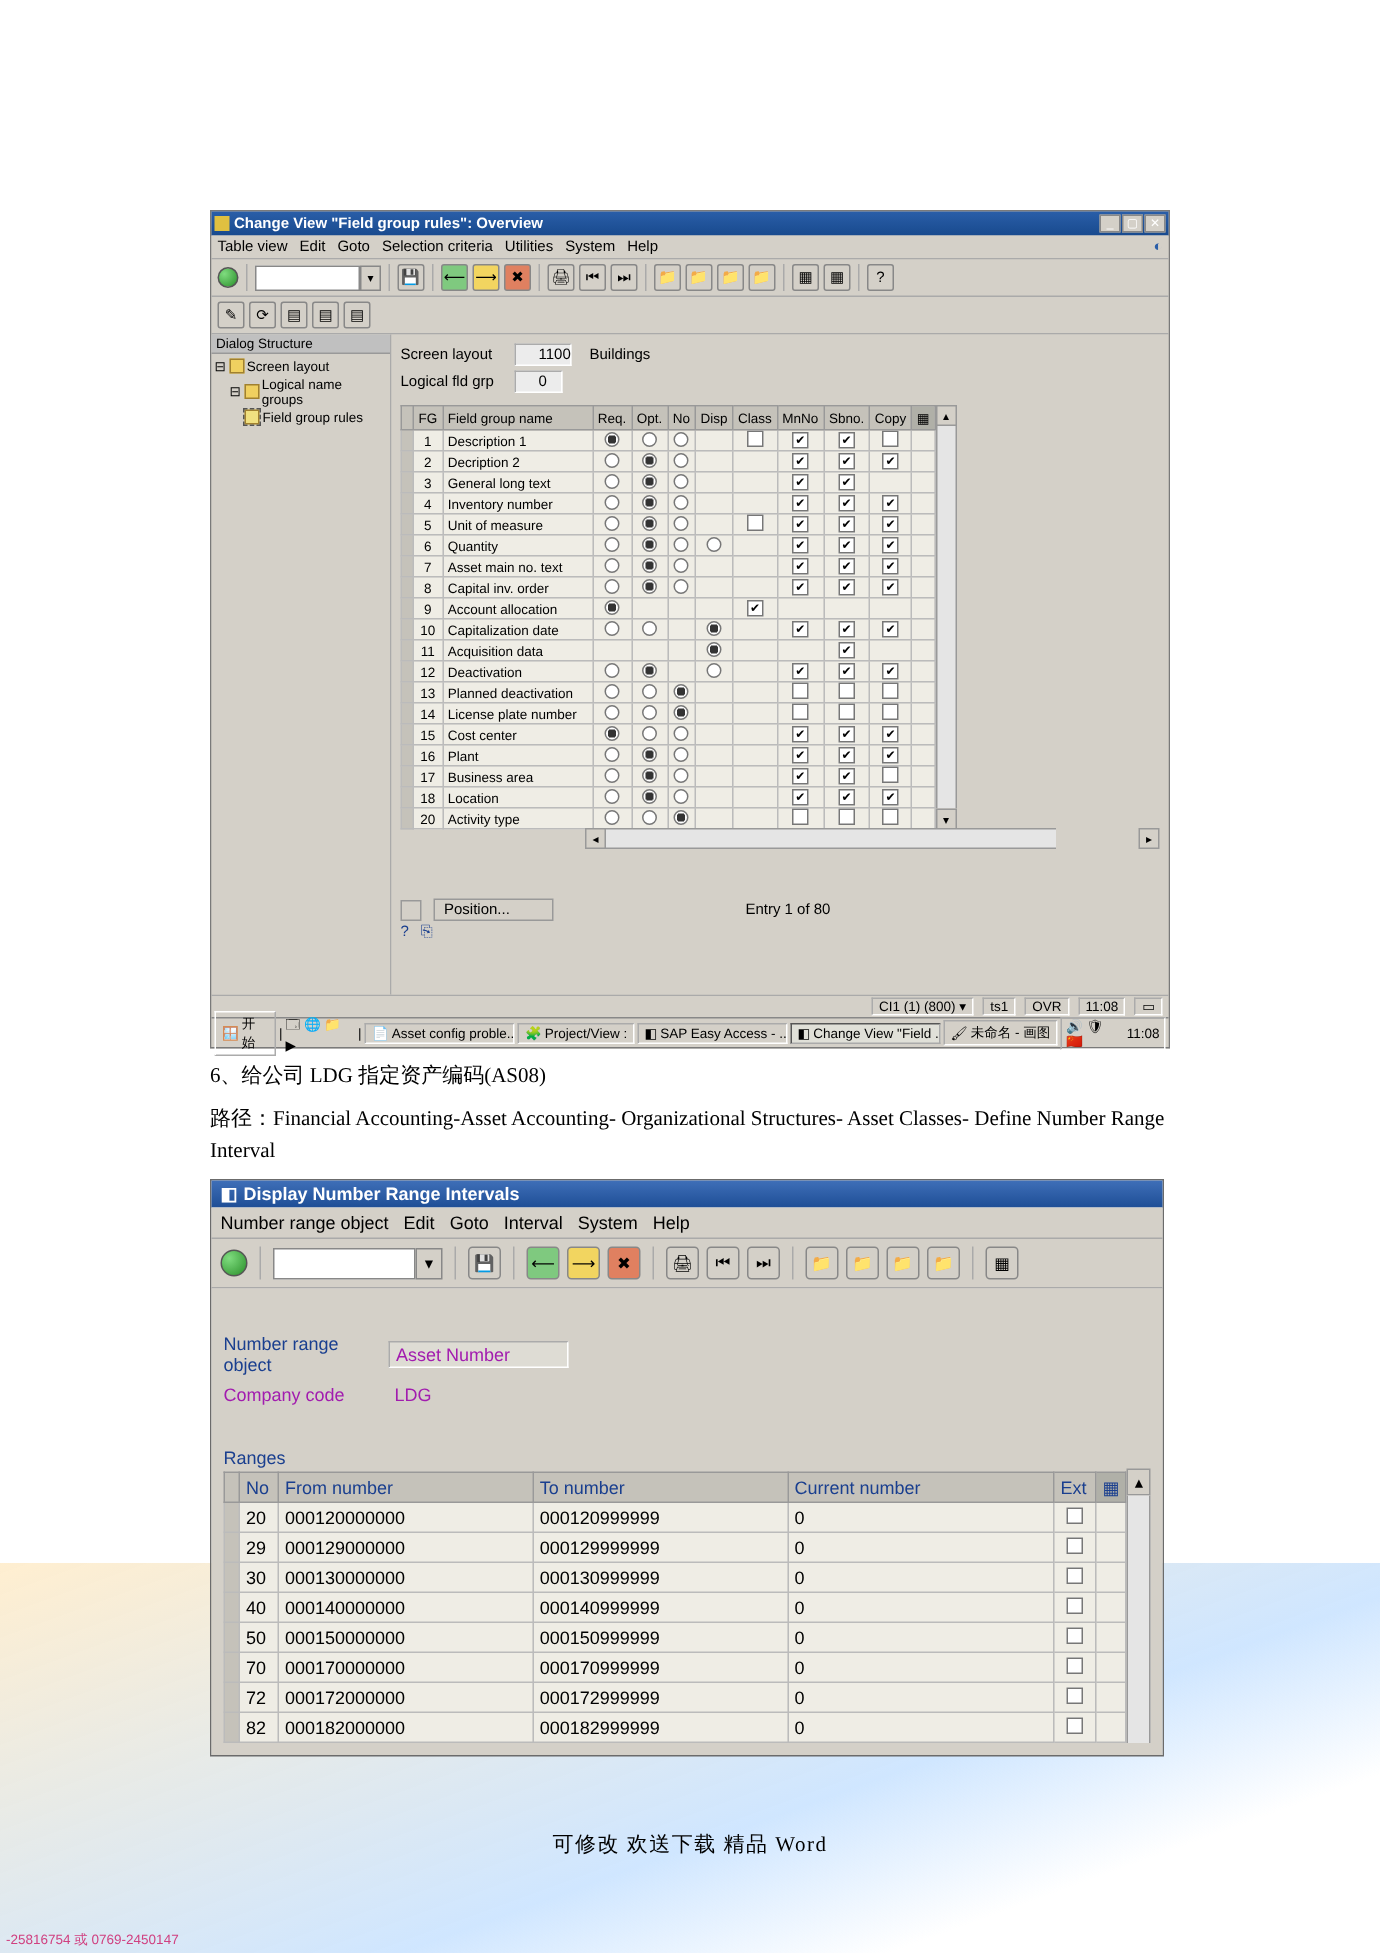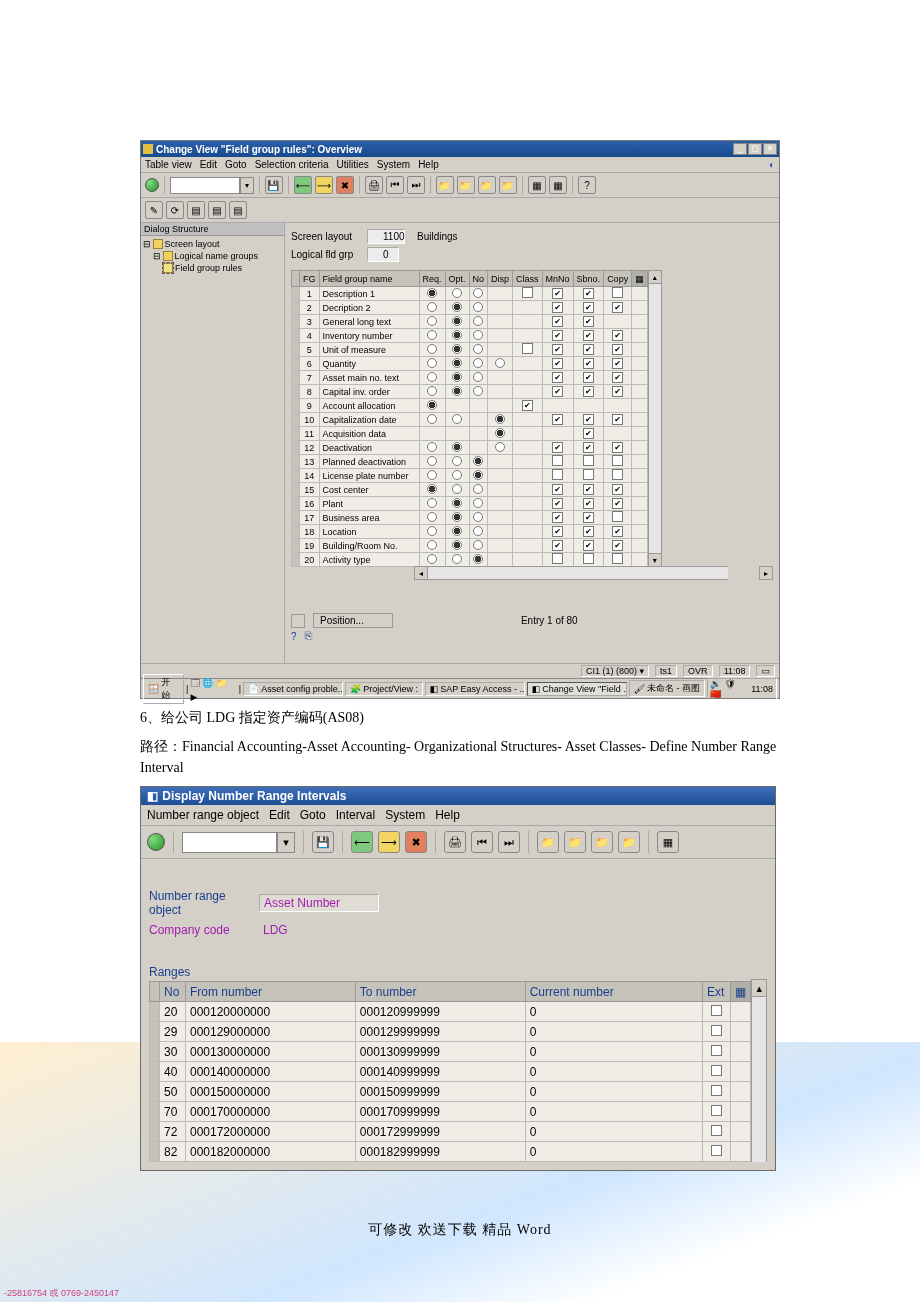--- a/index.html
+++ b/index.html
@@ -17,21 +17,21 @@
   .menubar{background:#d4d0c8;padding:2px 4px;display:flex;gap:8px;font-size:10px;border-bottom:1px solid #aaa;}
   .toolbar{background:#d4d0c8;padding:3px 4px;display:flex;align-items:center;gap:3px;border-bottom:1px solid #aaa;}
   .tb-icon{width:18px;height:18px;border:1px solid #888;background:#d4d0c8;display:inline-flex;align-items:center;justify-content:center;border-radius:2px;font-size:10px;}
   .tb-sep{width:1px;height:18px;background:#aaa;margin:0 2px;}
   .tb-green{width:14px;height:14px;border-radius:50%;background:radial-gradient(circle at 30% 30%,#7fdc7f,#2a8f2a);border:1px solid #555;}
   .tb-combo{display:flex;align-items:center;}
   .tb-combo input{width:70px;height:17px;border:1px solid #888;font-size:10px;padding:0 2px;}
   .tb-combo .dd{width:14px;height:17px;border:1px solid #888;background:#d4d0c8;display:flex;align-items:center;justify-content:center;font-size:8px;}
   .subtoolbar{background:#d4d0c8;padding:3px 4px;display:flex;gap:3px;border-bottom:1px solid #aaa;}
   .body-split{display:flex;height:440px;}
-  .sidebar{width:144px;background:#d4d0c8;border-right:1px solid #aaa;font-size:9px;}
+  .sidebar{width:120px;background:#d4d0c8;border-right:1px solid #aaa;font-size:9px;}
   .sidebar .sh{background:#c0c0c0;padding:1px 3px;border-bottom:1px solid #999;}
   .tree{padding:2px 2px;}
   .tree-row{display:flex;align-items:center;gap:2px;padding:1px 0;}
   .tree-row .fold{width:10px;height:10px;background:#f0d060;border:1px solid #a08030;}
   .tree-row .fold.sel{background:#f0e080;outline:1px dashed #555;}
   .indent-1{padding-left:10px;}
   .indent-2{padding-left:20px;}
   .main-area{flex:1;background:#d4d0c8;padding:6px;position:relative;}
   .form-row{display:flex;align-items:center;gap:4px;margin-bottom:3px;font-size:10px;}
   .form-row label{width:72px;}
@@ -451,34 +451,20 @@
                     <td><span class="rad"></span></td>
                     <td></td>
                     <td></td>
                     <td><span class="chk on"></span></td>
                     <td><span class="chk on"></span></td>
                     <td><span class="chk on"></span></td>
                     <td></td>
                   </tr>
                   <tr>
                     <td class="sel"></td>
-                    <td class="num">19</td>
-                    <td class="name">Building/Room No.</td>
-                    <td><span class="rad"></span></td>
-                    <td><span class="rad on"></span></td>
-                    <td><span class="rad"></span></td>
-                    <td></td>
-                    <td></td>
-                    <td><span class="chk on"></span></td>
-                    <td><span class="chk on"></span></td>
-                    <td><span class="chk on"></span></td>
-                    <td></td>
-                  </tr>
-                  <tr>
-                    <td class="sel"></td>
                     <td class="num">20</td>
                     <td class="name">Activity type</td>
                     <td><span class="rad"></span></td>
                     <td><span class="rad"></span></td>
                     <td><span class="rad on"></span></td>
                     <td></td>
                     <td></td>
                     <td><span class="chk"></span></td>
                     <td><span class="chk"></span></td>
                     <td><span class="chk"></span></td>

